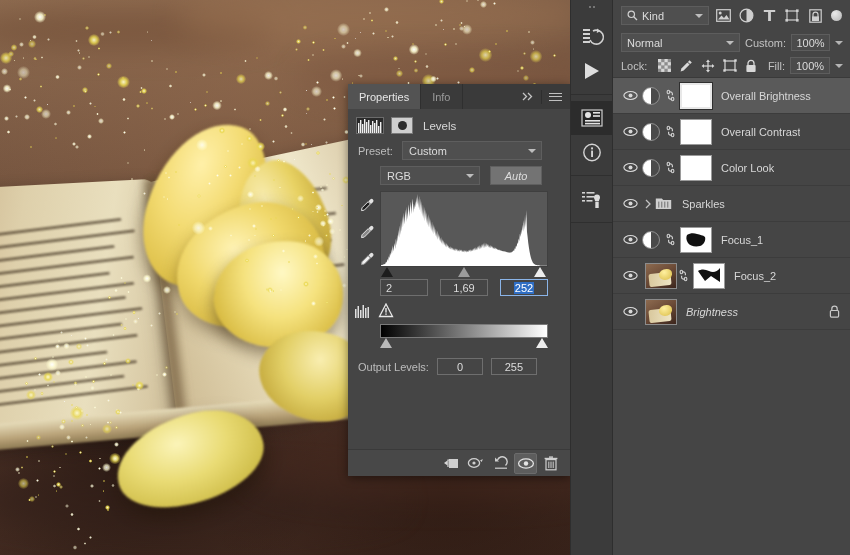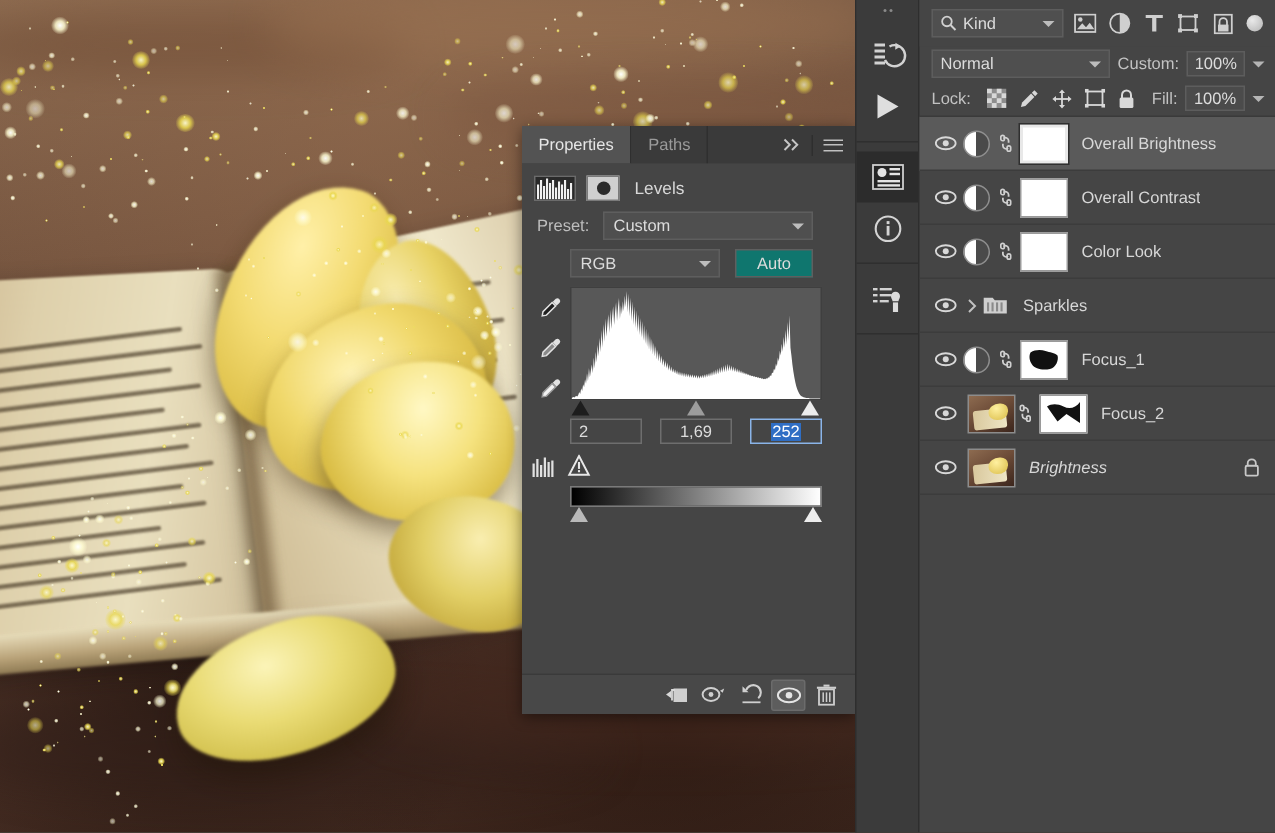--- a/index.html
+++ b/index.html
@@ -171,23 +171,23 @@
     height: 19px; background: #4f4f4f; border: 1px solid #5e5e5e;
     display: flex; align-items: center; padding: 0 6px;
     font-size: 11px; color: #dcdcdc; position: relative;
   }
   .ps-select .caret {
     position: absolute; right: 5px; top: 50%; margin-top: -2px;
     width: 0; height: 0; border-left: 4px solid transparent;
     border-right: 4px solid transparent; border-top: 4px solid #bdbdbd;
   }
   .btn-auto {
-    height: 19px; min-width: 52px; background: #0f766e;
+    height: 19px; min-width: 52px; background: #737373;
     border: 1px solid #5f5f5f; display: flex; align-items: center;
-    justify-content: center; font-size: 11px; color: #dcdcdc;
+    justify-content: center; font-size: 11px; color: #dcdcdc; font-style: italic;
   }
 
   .hist-area { position: relative; padding: 0 10px 0 0; }
   .droppers {
     position: absolute; left: 5px; top: 6px; width: 26px;
     display: flex; flex-direction: column; gap: 10px; align-items: center;
   }
   .hist-box {
     margin-left: 32px; width: 168px; height: 76px;
     background: #585858; border: 1px solid #3f3f3f; position: relative;
@@ -902,21 +902,21 @@
         <span class="spark" style="left: 120.046px; top: 276.566px; width: 2.70981px; height: 2.70981px; opacity: 0.835458;"></span>
       </div>
   </div>
 
   <div class="panel" id="properties">
     <div class="panel-tabs">
       <div class="ptab active">
         <span>Properties</span>
       </div>
       <div class="ptab">
-        <span>Paths</span>
+        <span>Info</span>
       </div>
       <div class="tab-spacer"></div>
       <div class="tab-ctrls">
         <span class="ico">
           <svg width="12" height="11" viewBox="0 0 12 11">
             <path d="M1 2l3.5 3.5L1 9" stroke="#c5c5c5" stroke-width="1.3" fill="none"></path>
             <path d="M6 2l3.5 3.5L6 9" stroke="#c5c5c5" stroke-width="1.3" fill="none"></path>
           </svg>
         </span>
         <span class="sep-v"></span>
@@ -1039,20 +1039,29 @@
             </svg>
           </span>
         </div>
 
         <div class="out-grad"></div>
         <div class="slider-track">
           <span class="handle black outline" id="o-black" style="left: 0px;"></span>
           <span class="handle white" id="o-white" style="left: 156px;"></span>
         </div>
 
+        <div class="out-fields">
+          <span class="lbl">Output Levels:</span>
+          <span class="out-fld">
+            <span>0</span>
+          </span>
+          <span class="out-fld">
+            <span>255</span>
+          </span>
+        </div>
       </div>
 
       <div class="prop-footer">
         <span class="fbtn">
           <svg width="16" height="14" viewBox="0 0 16 14">
             <rect x="6" y="3" width="9" height="9" fill="#cfcfcf"></rect>
             <path d="M5 11V4h2" stroke="#d8d8d8" stroke-width="1.2" fill="none"></path>
             <path d="M1 7l3.5-2.5v5z" fill="#d8d8d8"></path>
           </svg>
         </span>

